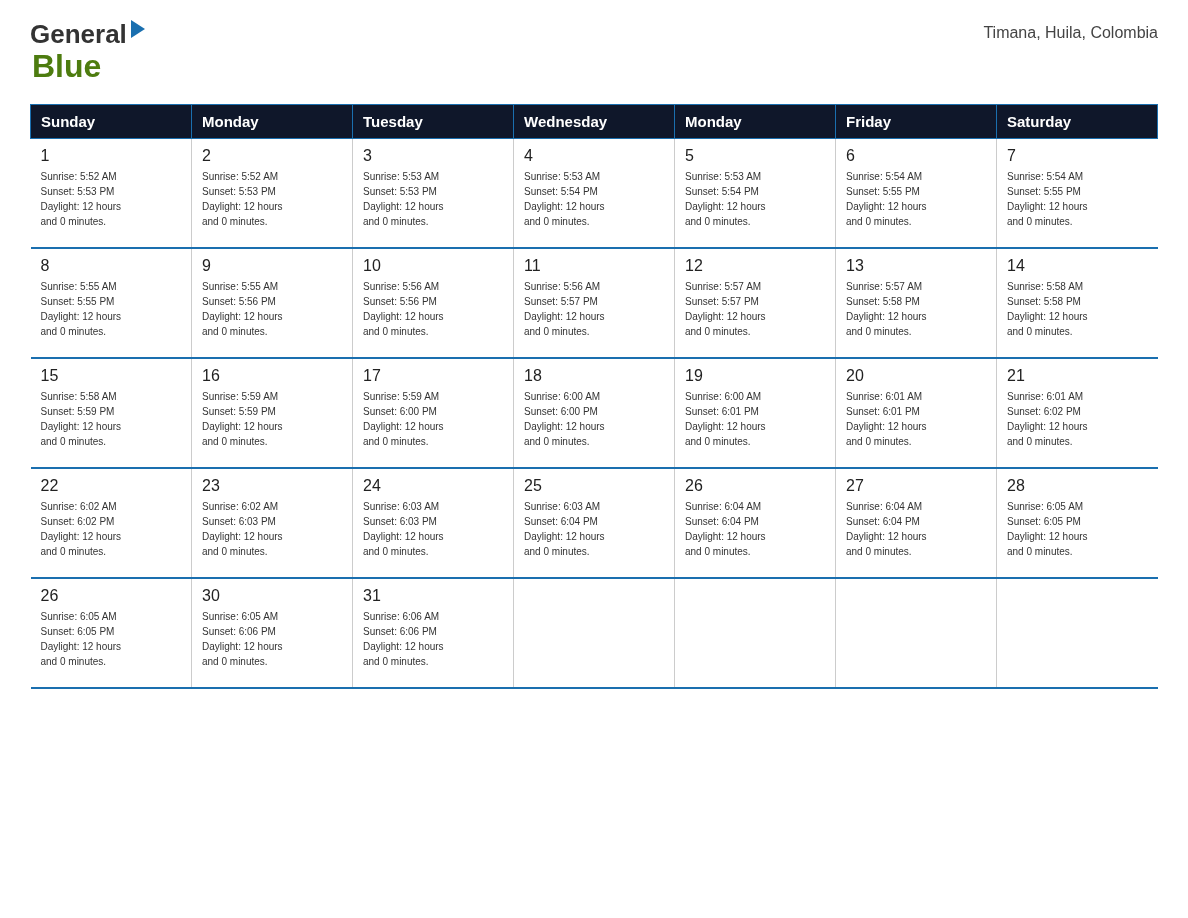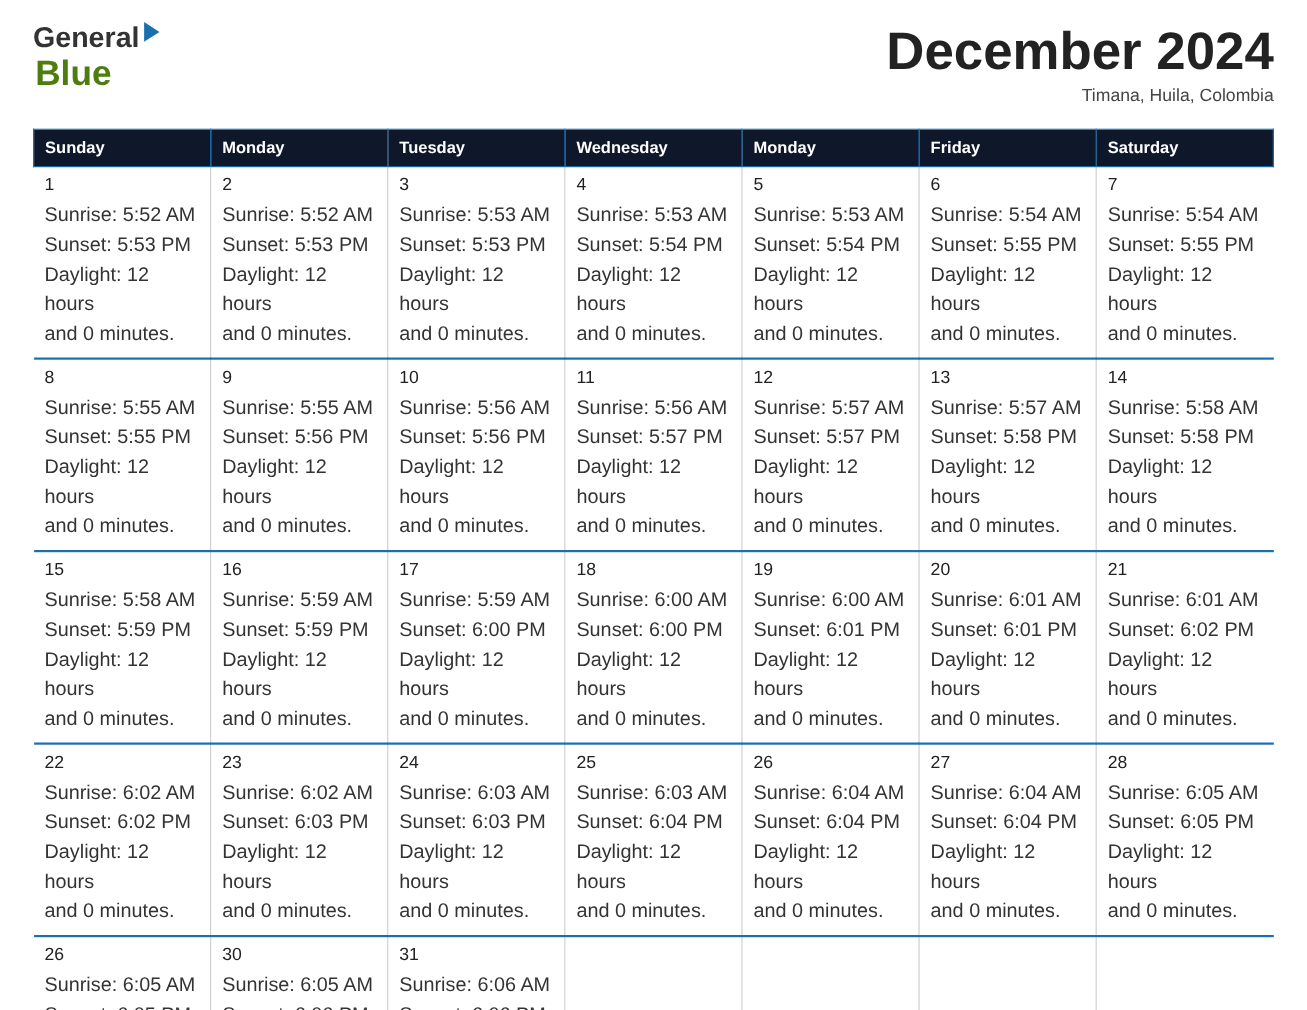--- a/index.html
+++ b/index.html
@@ -75,21 +75,21 @@
     tbody tr td:last-child {
       border-right: none;
     }
     .day-number {
       font-size: 16px;
       font-weight: normal;
       margin-bottom: 4px;
       color: #222;
     }
     .day-detail {
-      font-size: 18px;
+      font-size: 10px;
       color: #333;
       line-height: 1.5;
     }
     .empty-cell {
       background: #fff;
     }
   </style>
 </head>
 <body>
 
@@ -99,21 +99,20 @@
       <div style="display:flex; align-items:flex-start;">
         <span class="logo-text-general">General</span>
         <div style="display:flex; flex-direction:column; margin-left:4px; justify-content:center;">
           <div style="width:0;height:0;border-left:14px solid #1a6faf;border-top:9px solid transparent;border-bottom:9px solid transparent;"></div>
         </div>
       </div>
       <span class="logo-text-blue" style="margin-left:2px;">Blue</span>
     </div>
   </div>
   <div class="title-block">
-    <div class="calendar-title">December 2024</div>
     <div class="calendar-subtitle">Timana, Huila, Colombia</div>
   </div>
 </div>
 
 <table>
   <thead>
     <tr>
     <th>Sunday</th>
         <th>Monday</th>
         <th>Tuesday</th>

